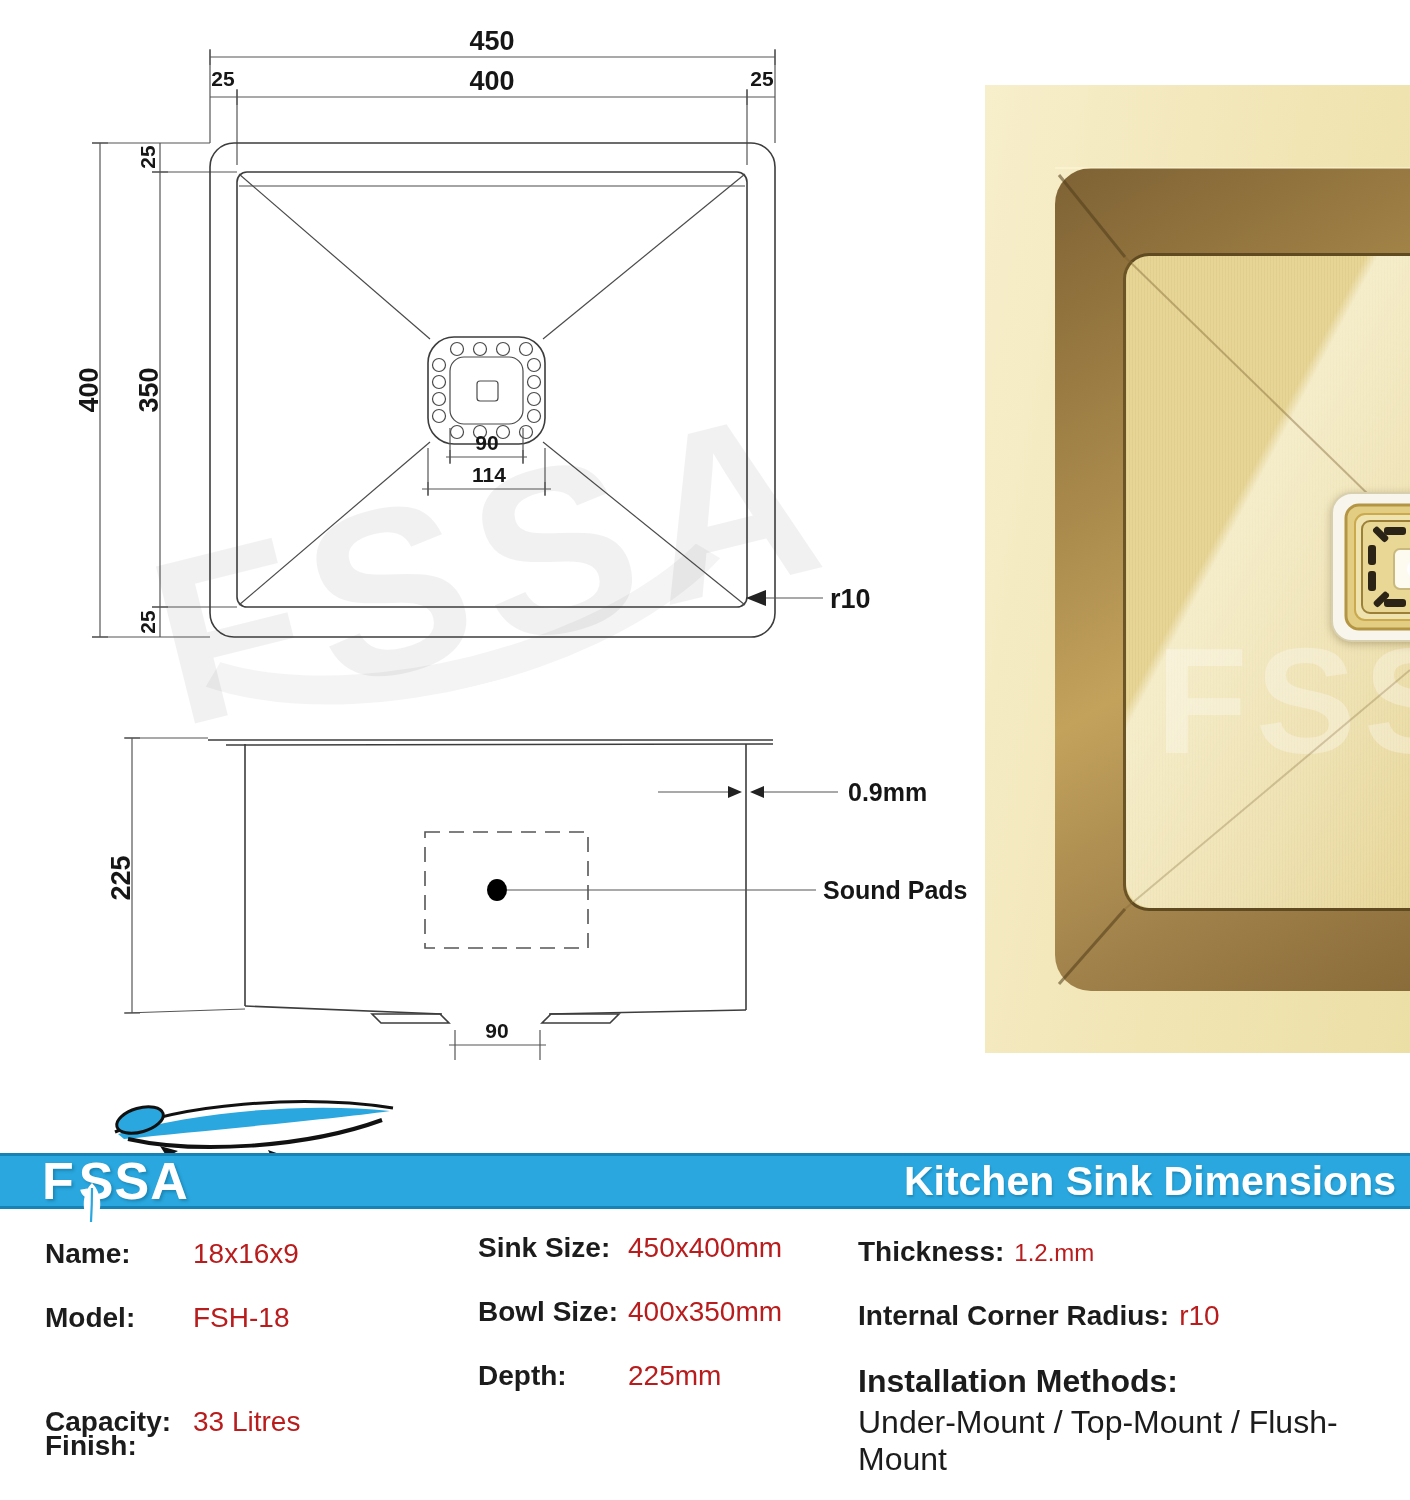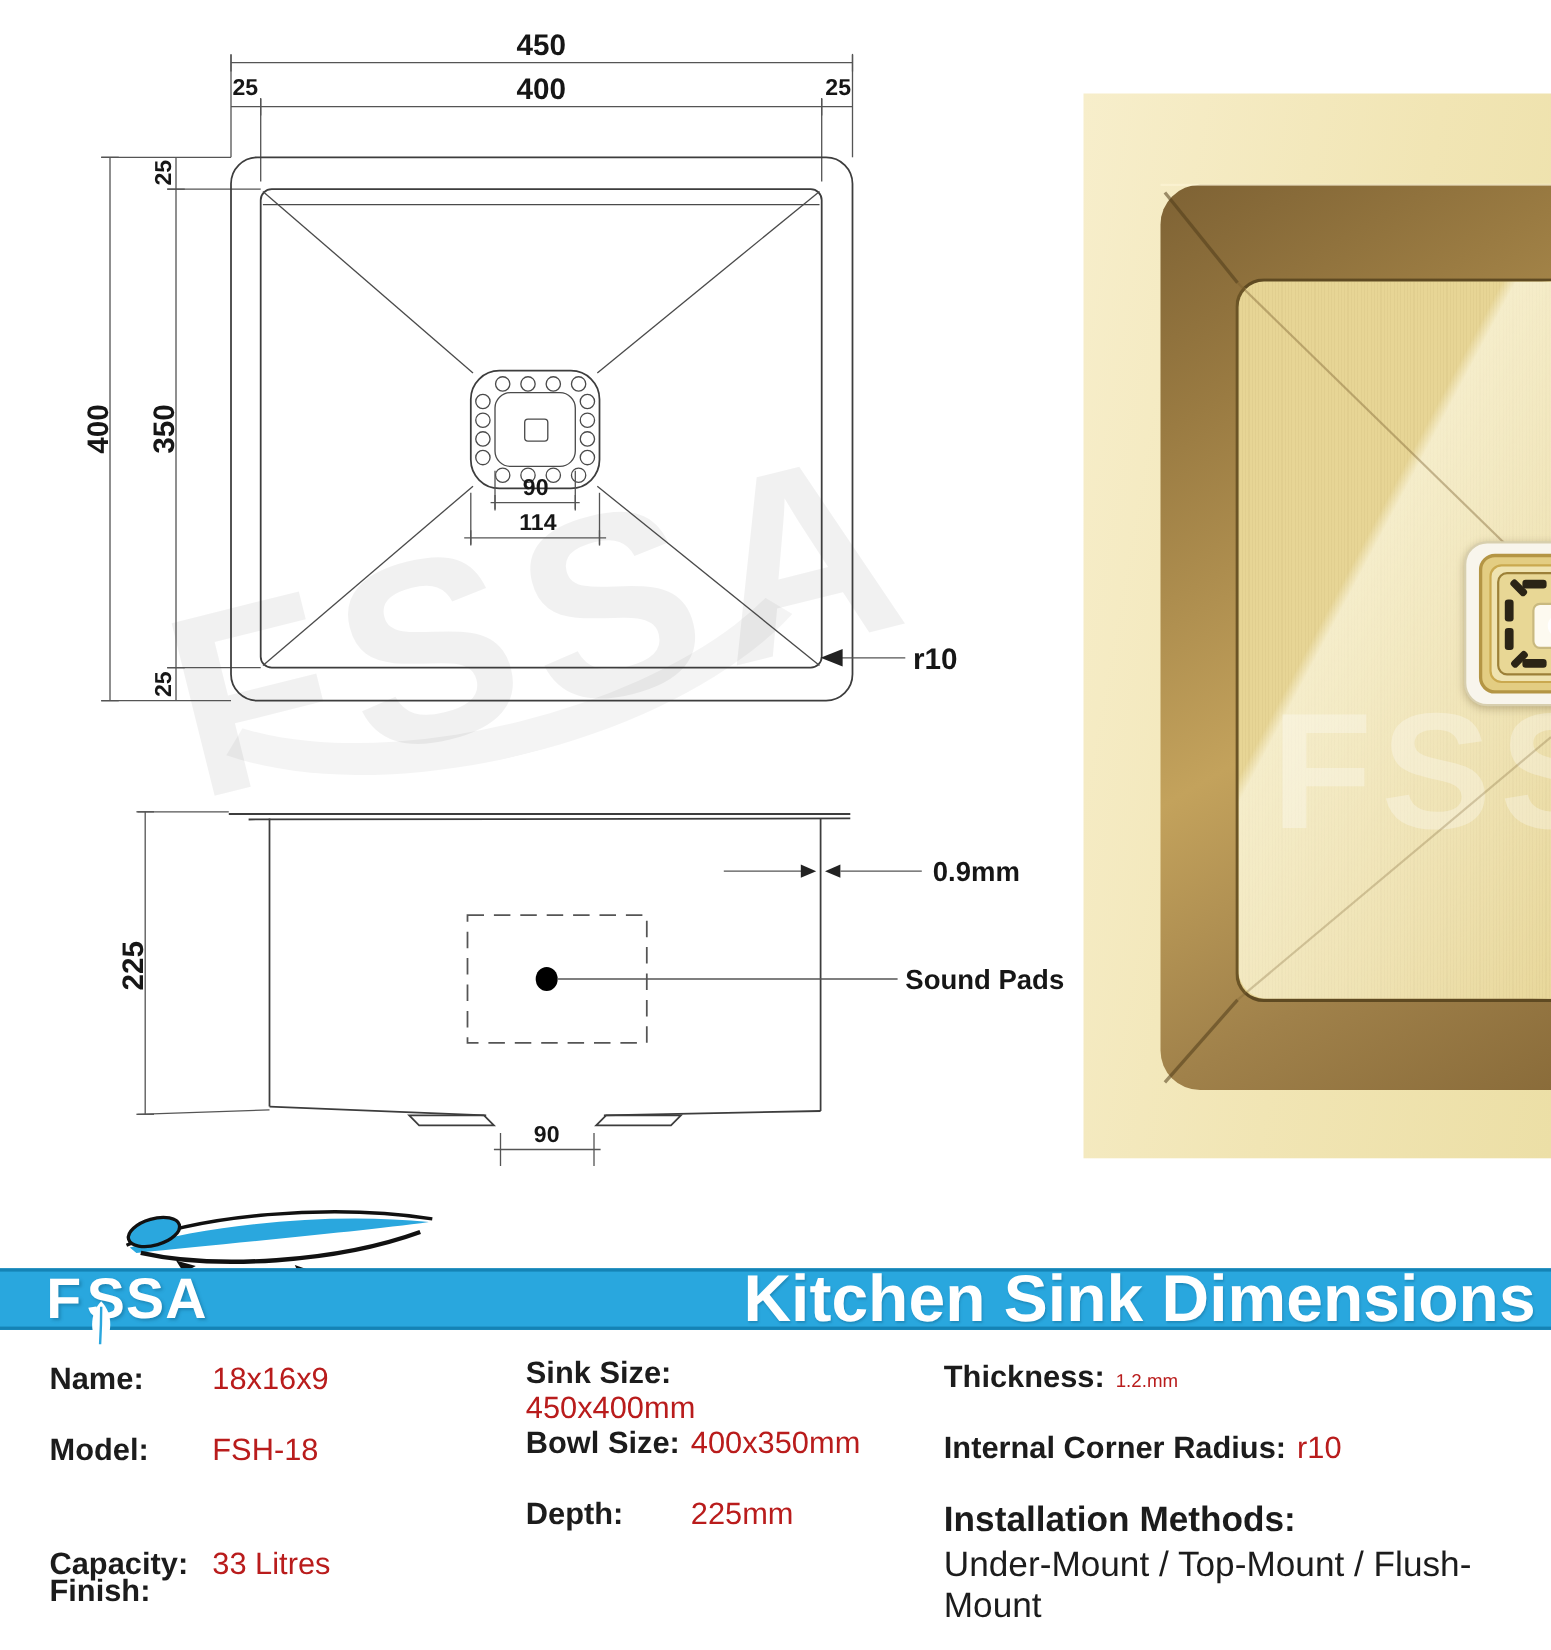--- a/index.html
+++ b/index.html
@@ -33,31 +33,31 @@
   .photo-watermark{position:absolute;left:30px;bottom:120px;font-size:150px;font-weight:bold;
       color:rgba(255,255,255,0.30);letter-spacing:8px;transform:rotate(0deg);}
   .drain{position:absolute;right:-92px;top:408px;width:170px;height:150px;
          filter:drop-shadow(0 2px 4px rgba(90,70,30,.35));}
   
   .banner{position:absolute;left:0;top:1153px;width:1410px;height:50px;background:#29a7de;
           border-top:3px solid #1583b5;border-bottom:3px solid #1583b5;display:flex;align-items:center;}
   .fossa{display:flex;align-items:center;margin-left:42px;font-weight:bold;font-size:52px;color:#fff;
          letter-spacing:1px;text-shadow:2px 2px 3px rgba(0,60,90,.3);line-height:1;}
   .leaf{display:inline-block;margin:0 2px;}
-  .banner-title{margin-left:auto;margin-right:14px;font-weight:bold;font-size:60px;color:#fff;
+  .banner-title{margin-left:auto;margin-right:14px;font-weight:bold;font-size:41px;color:#fff;
                 text-shadow:1px 2px 2px rgba(0,60,90,.25);line-height:1;}
   .tub-logo{position:absolute;left:100px;top:1090px;}
   
   .spec-row{position:absolute;display:flex;align-items:baseline;font-size:28px;white-space:nowrap;}
   .spec-row .lbl{font-weight:bold;color:#1c1c1c;}
   .spec-row .val{font-weight:normal;color:#b91c1c;}
   .c1 .lbl{width:148px;}
   .c2 .lbl{width:150px;}
   .c3-inline .val{margin-left:10px;}
-  .val-sm{font-size:17px;}
+  .val-sm{font-size:24px;}
   .c3-block{position:absolute;font-size:32px;}
   .c3-block .lbl{font-weight:bold;display:block;}
   .c3-block .val{font-weight:normal;display:block;margin-top:4px;}
 </style>
 </head>
 <body>
 
 <div class="page">
 
   <div class="swoosh"></div>
@@ -280,21 +280,21 @@
     <span class="val">FSH-18</span>
   </div>
   <div class="spec-row c1" style="left:45px;top:1406px;">
     <span class="lbl">Capacity:</span>
     <span class="val">33 Litres</span>
   </div>
   <div class="spec-row c1" style="left:45px;top:1430px;">
     <span class="lbl">Finish:</span>
   </div>
 
-  <div class="spec-row c2" style="left:478px;top:1232px;flex-direction:column;">
+  <div class="spec-row c2" style="left:478px;top:1232px;">
     <span class="lbl">Sink Size:</span>
     <span class="val">450x400mm</span>
   </div>
   <div class="spec-row c2" style="left:478px;top:1296px;">
     <span class="lbl">Bowl Size:</span>
     <span class="val">400x350mm</span>
   </div>
   <div class="spec-row c2" style="left:478px;top:1360px;">
     <span class="lbl">Depth:</span>
     <span class="val">225mm</span>

